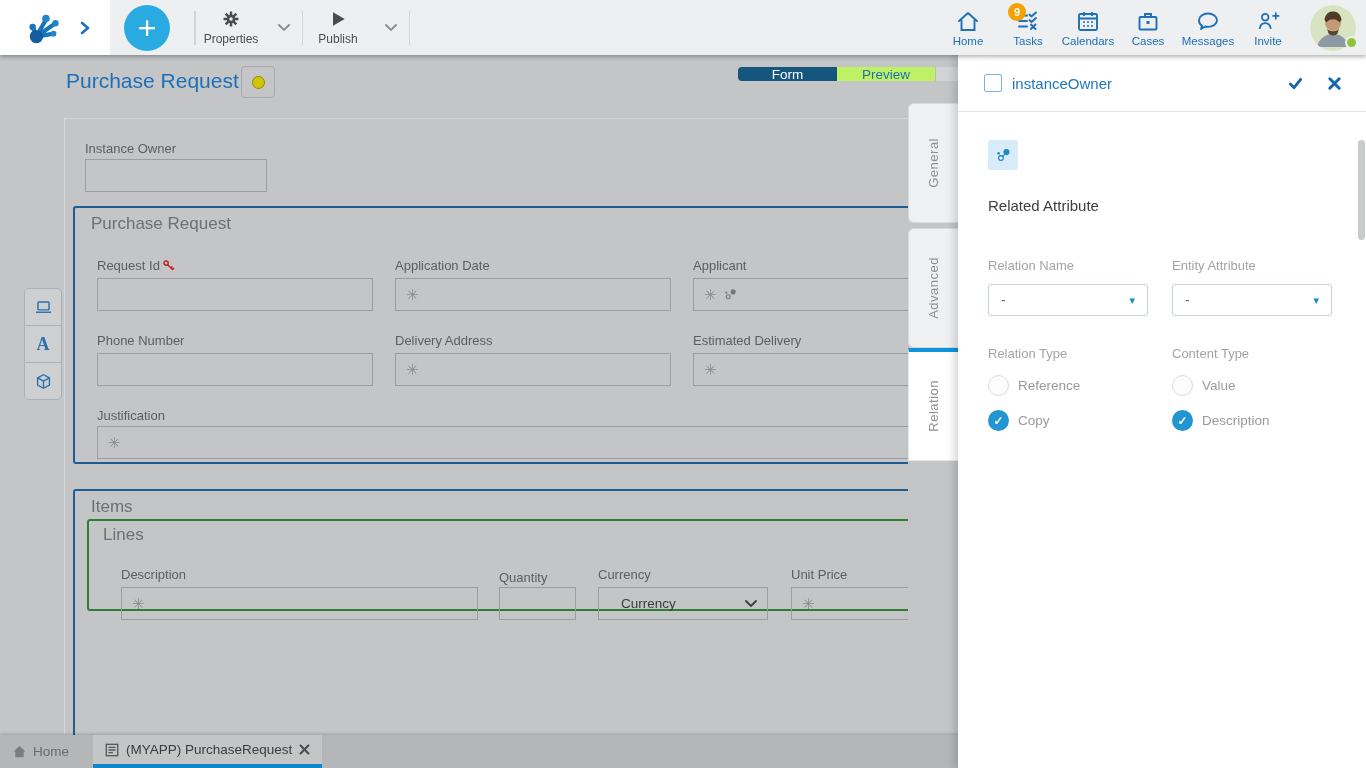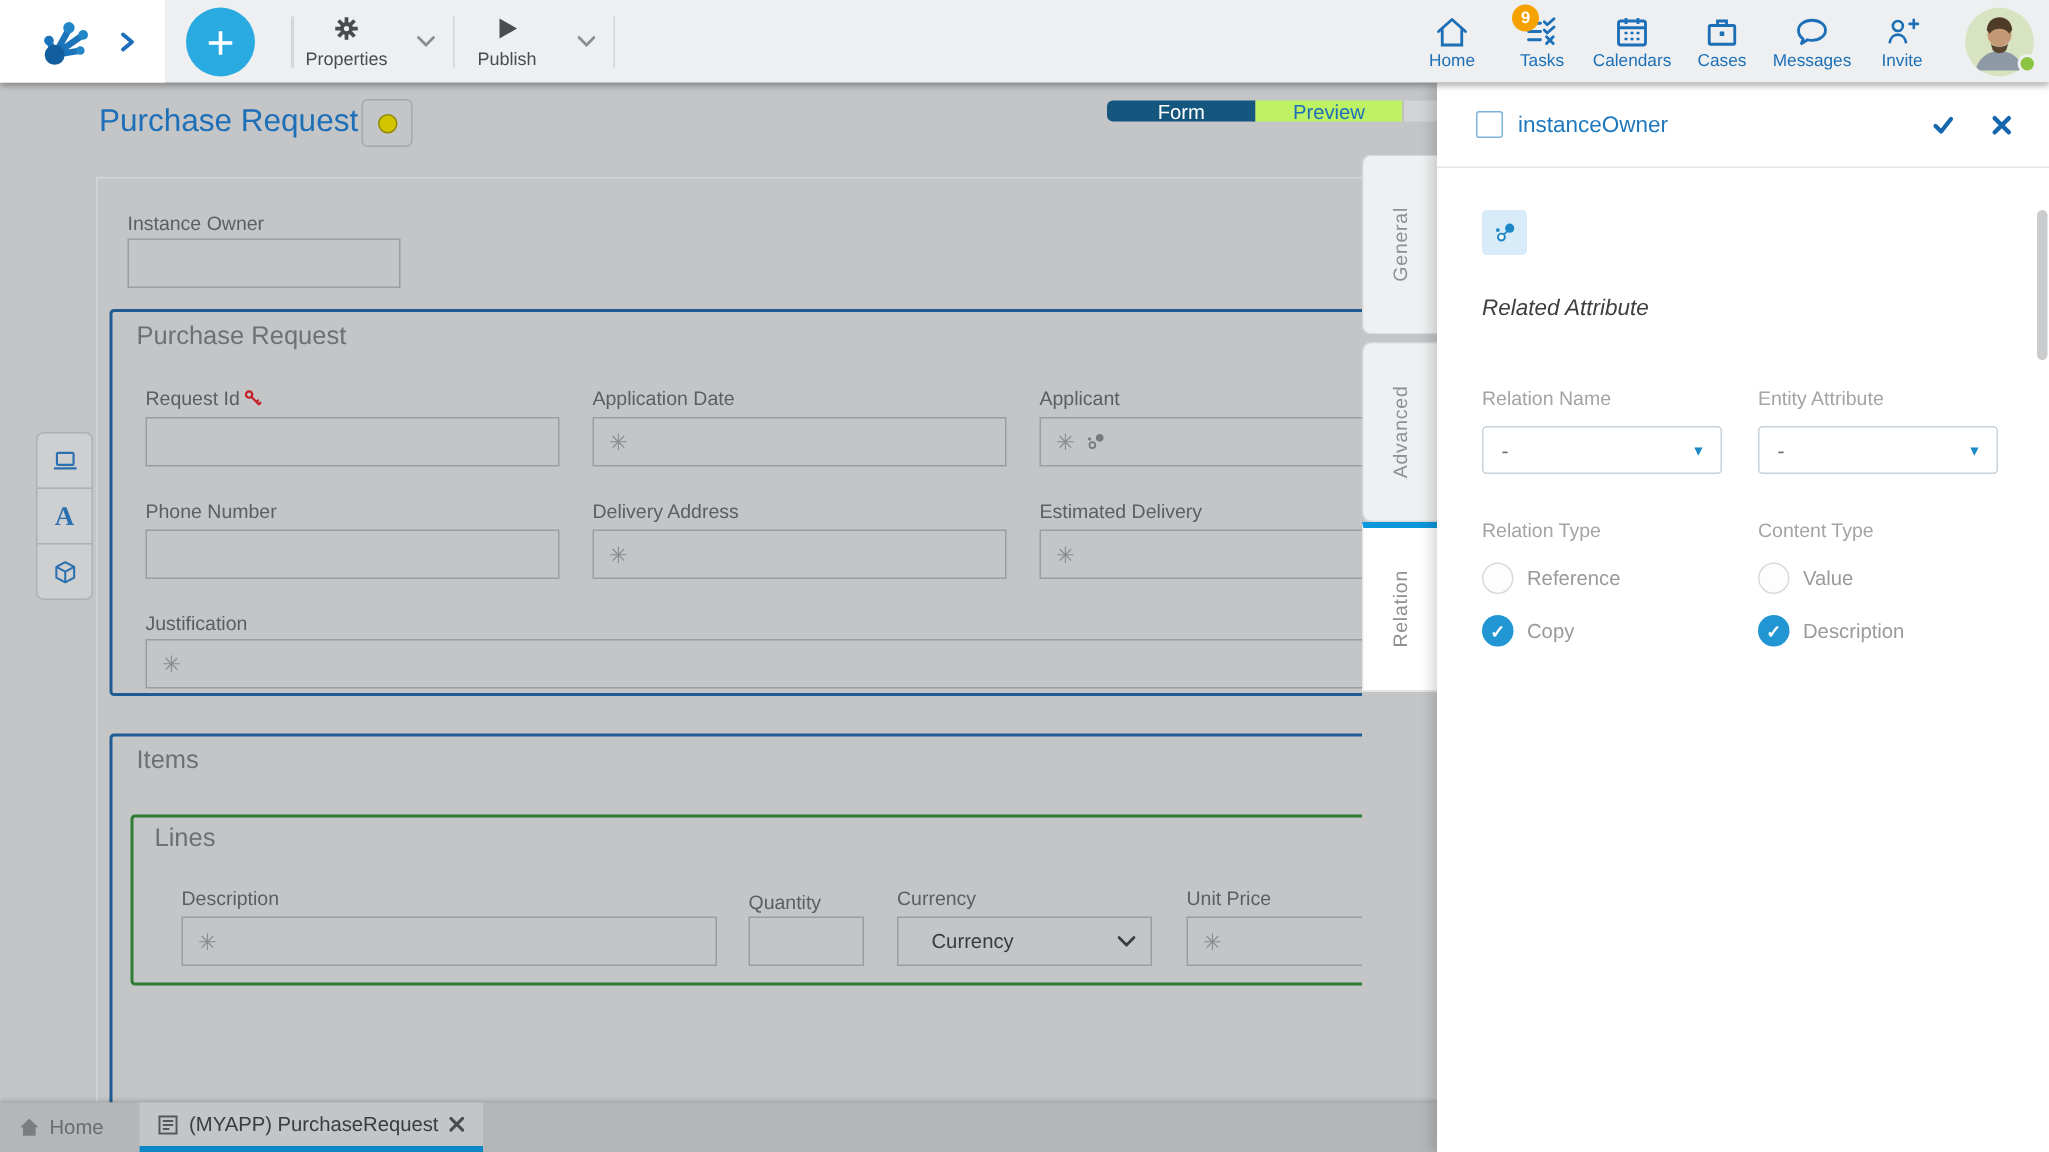--- a/index.html
+++ b/index.html
@@ -71,21 +71,21 @@
   .key-icon { width:13px; height:13px; margin-left:2px; vertical-align:-2px; }
   .rel-mini { width:15px; height:15px; }
 
   .fieldset { position:absolute; border-radius:3px; }
   .fs-blue { border:2px solid #1f5c92; }
   .fs-green { border:2px solid #2e7d32; }
   .fs-title { position:absolute; left:16px; top:6px; font-size:17px; color:#6e7072; }
 
   .pr-fs { left:8px; top:87px; width:980px; height:258px; }
   .items-fs { left:8px; top:370px; width:980px; height:400px; }
-  .lines-fs { left:12px; top:52px; width:950px; height:114px; }
+  .lines-fs { left:12px; top:28px; width:950px; height:92px; }
 
   
   .side-tools { position:absolute; left:24px; top:288px; z-index:2; border-radius:5px; }
   .tool-btn {
     width:38px; height:38px; background:#cdcfd1; border:1px solid #aeb0b2;
     display:flex; align-items:center; justify-content:center; cursor:pointer; margin-top:-1px;
   }
   .tool-btn:first-child { border-radius:5px 5px 0 0; margin-top:0; }
   .tool-btn:last-child { border-radius:0 0 5px 5px; }
   .tool-btn svg { width:19px; height:19px; }
@@ -116,21 +116,21 @@
   .p-title { margin-left:10px; font-size:15px; color:#1e78be; }
   .p-header-actions { margin-left:auto; display:flex; align-items:center; gap:24px; }
   .p-header-actions svg { width:15px; height:15px; cursor:pointer; }
 
   .panel-body { padding:28px 30px; }
   .attr-icon-btn {
     width:30px; height:30px; background:#d7ebf8; border:none; border-radius:3px;
     display:flex; align-items:center; justify-content:center; cursor:pointer;
   }
   .attr-icon-btn svg { width:17px; height:17px; }
-  .p-heading { font-size:15px; color:#3c3e40; margin:27px 0 0;font-style:italic; }
+  .p-heading { font-size:15px; color:#3c3e40; margin:27px 0 0; }
   .p-grid { display:flex; gap:24px; margin-top:44px; }
   .p-col { width:160px; }
   .p-label { font-size:13px; color:#a2a4a6; }
   .p-select {
     margin-top:11px; height:32px; border:1px solid #c6d2da; border-radius:3px; background:#fff;
     display:flex; align-items:center; justify-content:space-between; padding:0 12px; cursor:pointer;
   }
   .p-select .val { font-size:14px; color:#6a6c6e; }
   .p-select .caret { font-size:11px; color:#1e88c7; }
   .radio-row { display:flex; align-items:center; margin-top:14px; cursor:pointer; }

